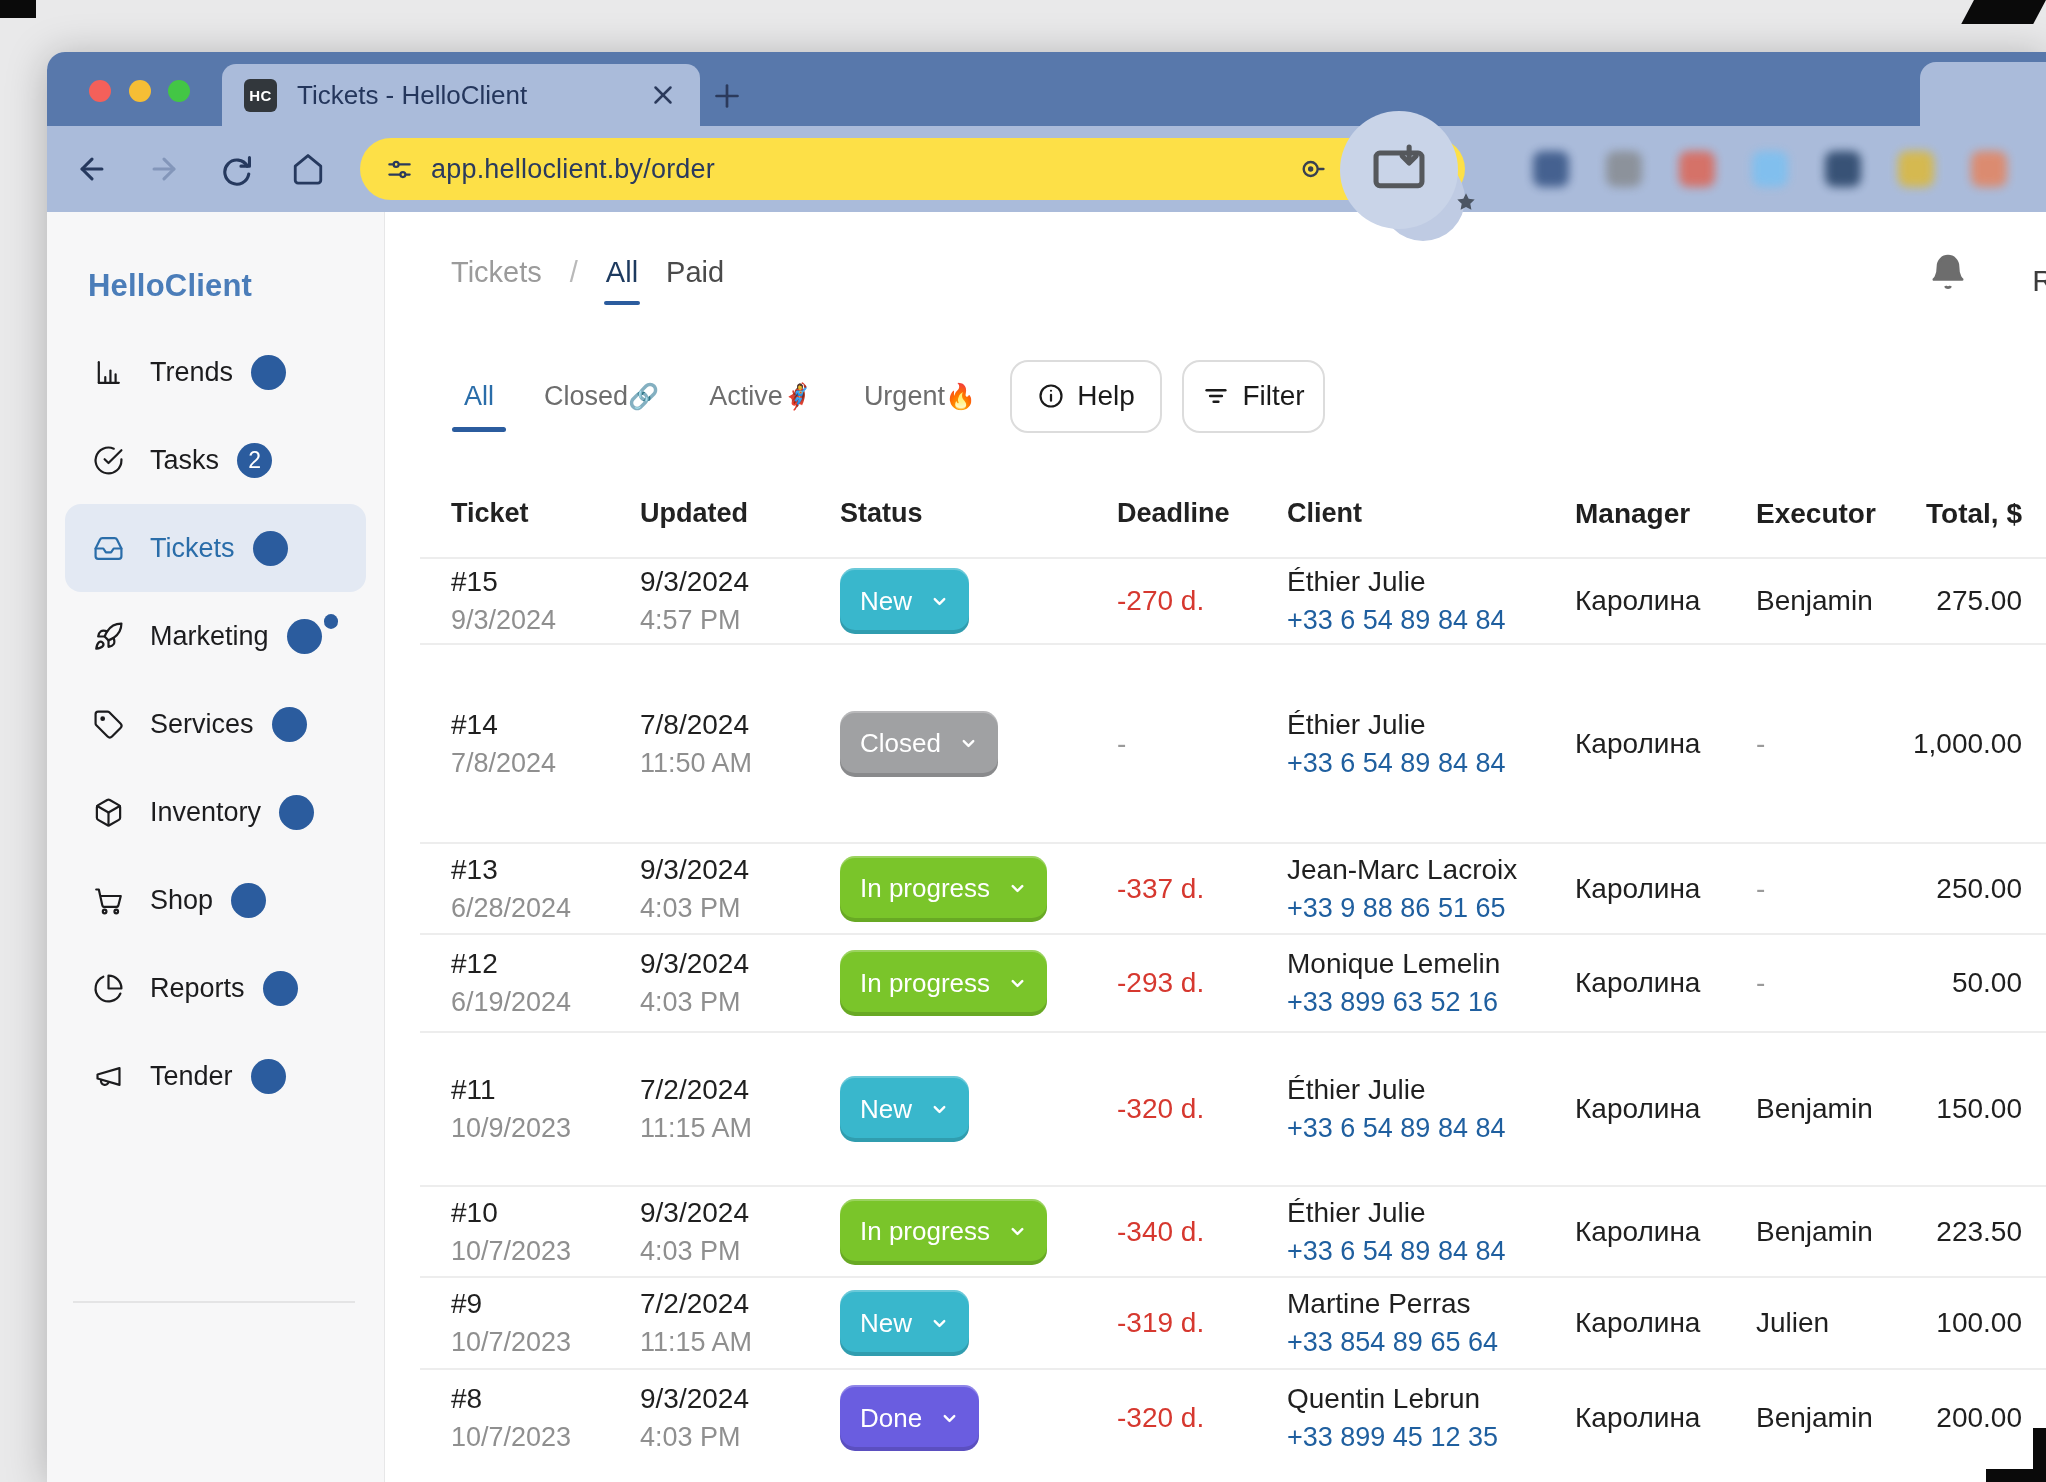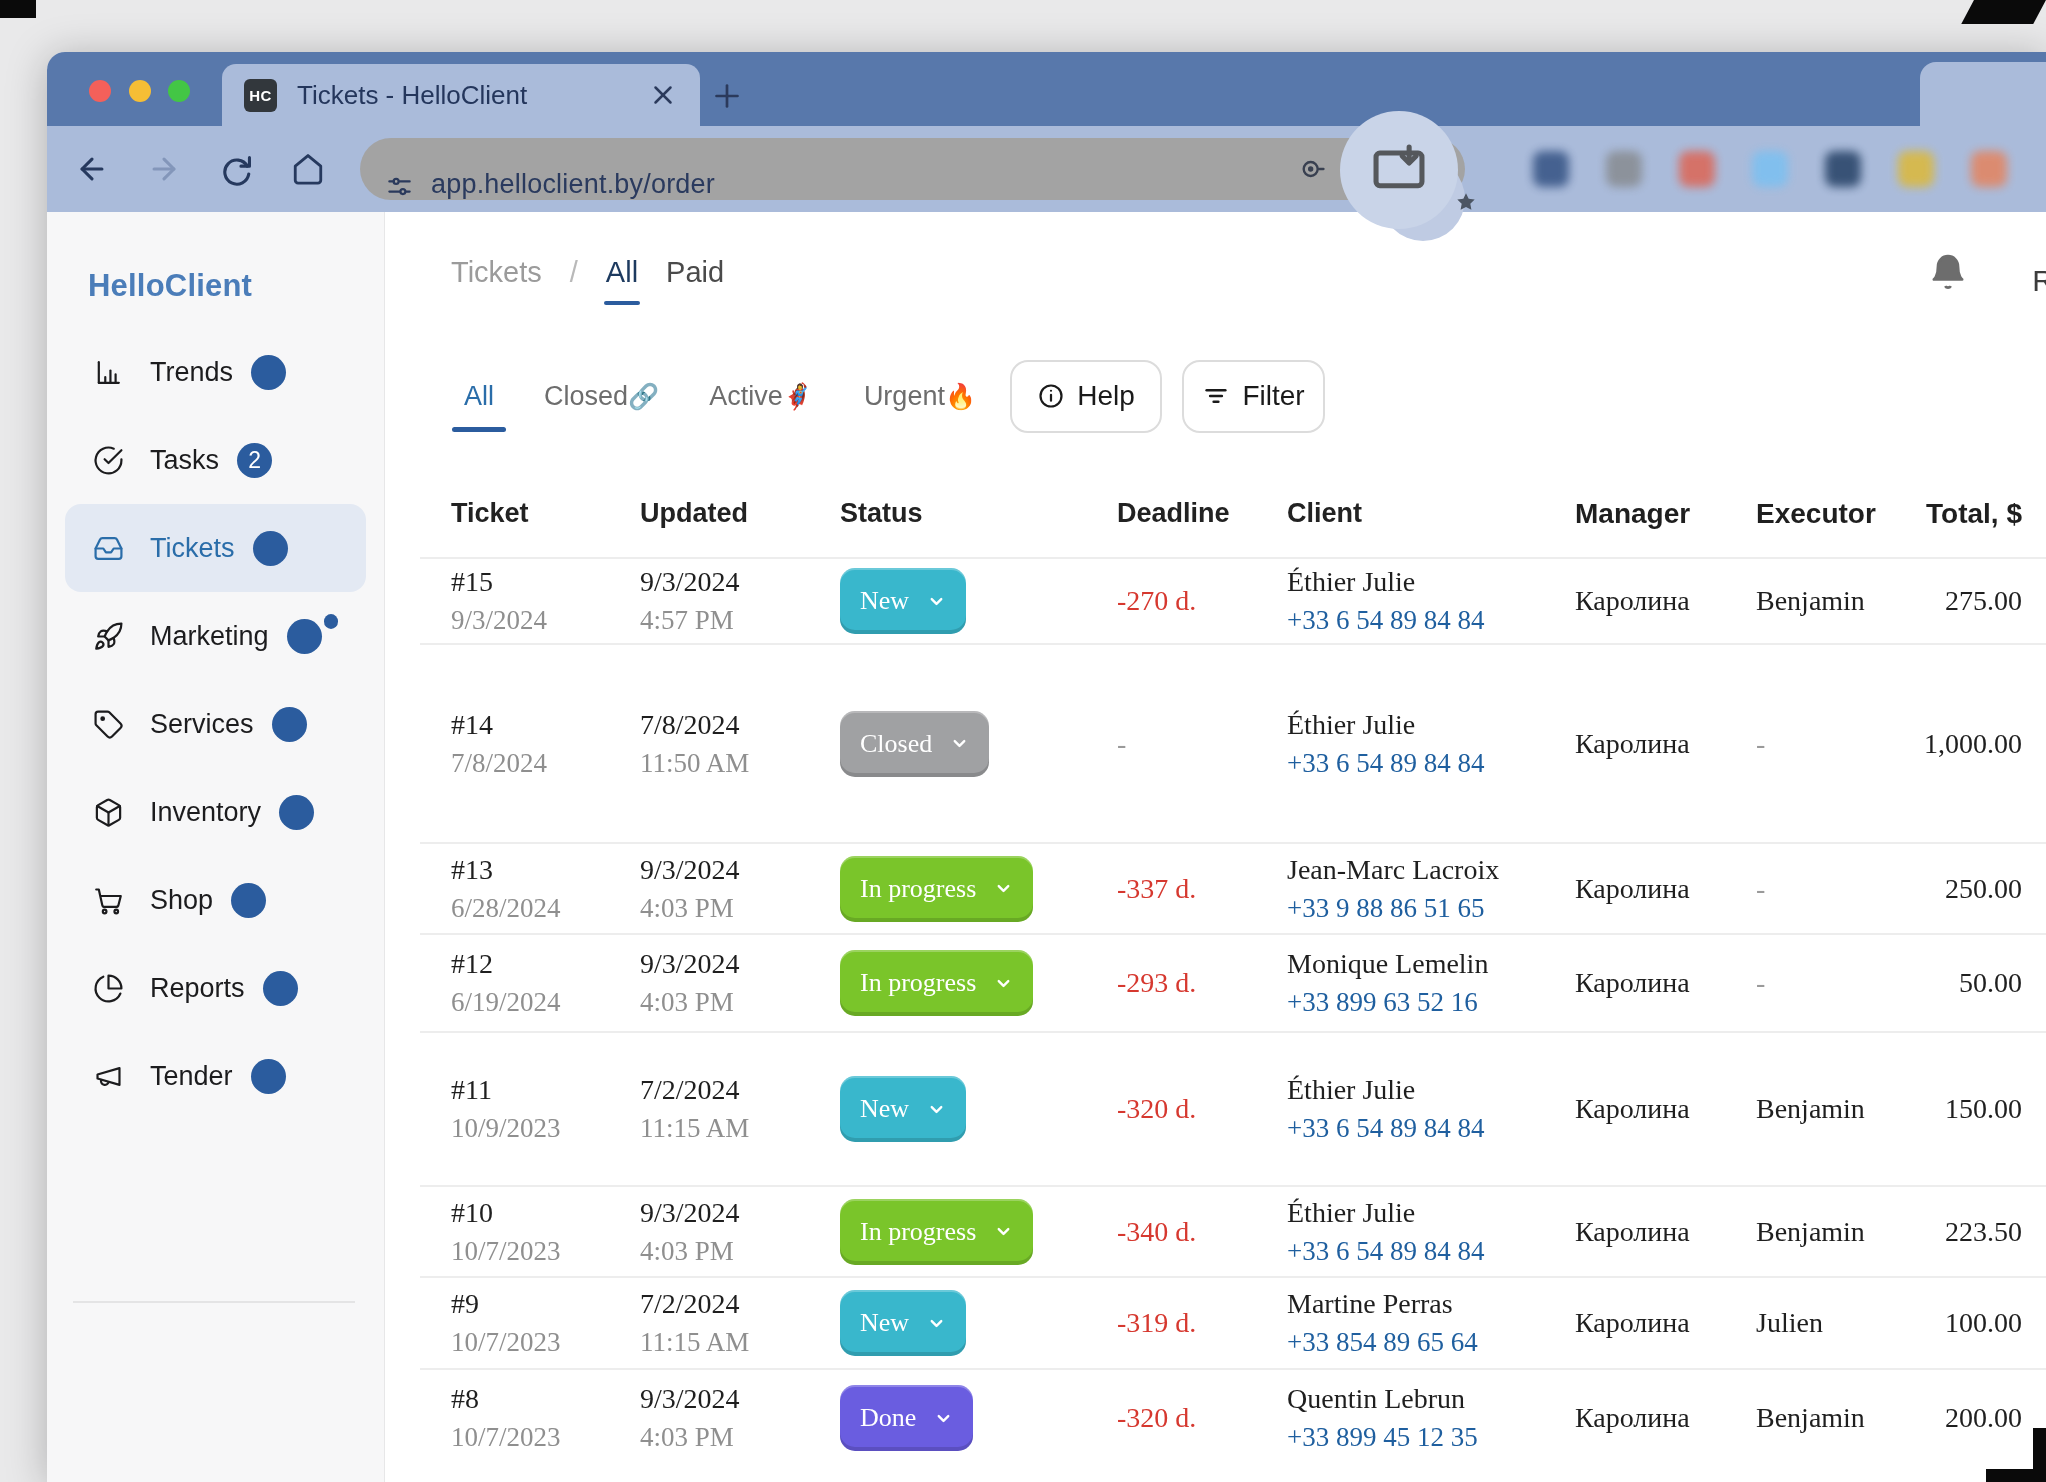--- a/index.html
+++ b/index.html
@@ -32,21 +32,21 @@
   .newtab { position:absolute; left:662px; top:26px; width:36px; height:36px; color:#2b3a5c; }
   .titlebar-chip { position:absolute; right:-14px; top:10px; width:140px; height:64px;
     background:#aabbda; border-radius:16px 0 0 0; }
 
   .toolbar { position:absolute; left:0; top:74px; right:0; height:86px; background:#aabbda; }
   .navbtns { position:absolute; left:28px; top:0; height:86px; display:flex; align-items:center; gap:38px; }
   .navbtn { width:34px; height:34px; color:#26395e; }
   .navbtn.disabled { color:#8396ba; }
 
   .urlbar { position:absolute; left:313px; top:12px; width:1105px; height:62px;
-    background:#a3a3a3; border-radius:31px; display:flex; align-items:flex-end; }
+    background:#fde047; border-radius:31px; display:flex; align-items:center; }
   .tune-icon { width:27px; height:27px; color:#2b3a5c; margin-left:26px; }
   .url-text { margin-left:18px; font-size:27px; color:#2a3a5e; letter-spacing:.2px; }
   .key-icon { position:absolute; right:138px; top:17px; width:28px; height:28px; color:#394050; }
 
   .star-chip { position:absolute; left:1334px; top:31px; width:84px; height:84px; border-radius:50%;
     background:#bfcbe3; z-index:5; }
   .star-icon { position:absolute; left:1408px; top:65px; width:22px; height:22px; color:#4c5563; z-index:6; }
   .screen-overlay { position:absolute; left:1293px; top:59px; width:118px; height:118px; border-radius:50%;
     background:#c9d4e8; z-index:7; display:flex; align-items:center; justify-content:center; }
   .screen-overlay svg { width:62px; height:58px; color:#55585c; }
@@ -104,21 +104,21 @@
   .btn svg { width:28px; height:28px; color:#1a1a1a; }
   .btn-help { margin-left:22px; width:152px; }
   .btn-filter { margin-left:20px; width:143px; }
 
   
   .table { position:absolute; left:35px; right:0; top:258px; bottom:0; }
   .t-grid { display:grid; grid-template-columns:189px 200px 277px 170px 288px 181px 150px 1fr;
     padding-left:31px; padding-right:24px; align-items:center; }
   .t-head { height:87px; font-size:27px; font-weight:600; color:#222; }
   .t-head .c-total { text-align:right; }
-  .t-row { border-top:2px solid #ededed;font-family:Liberation Serif, serif; }
+  .t-row { border-top:2px solid #ededed; }
   .t-rows .t-row:nth-child(1){ height:86px; }
   .t-rows .t-row:nth-child(2){ height:199px; }
   .t-rows .t-row:nth-child(3){ height:91px; }
   .t-rows .t-row:nth-child(4){ height:98px; }
   .t-rows .t-row:nth-child(5){ height:154px; }
   .t-rows .t-row:nth-child(6){ height:91px; }
   .t-rows .t-row:nth-child(7){ height:92px; }
   .t-rows .t-row:nth-child(8){ height:98px; }
   .l1 { font-size:28px; color:#1f1f1f; }
   .l2 { font-size:27px; color:#8f8f8f; margin-top:7px; }

